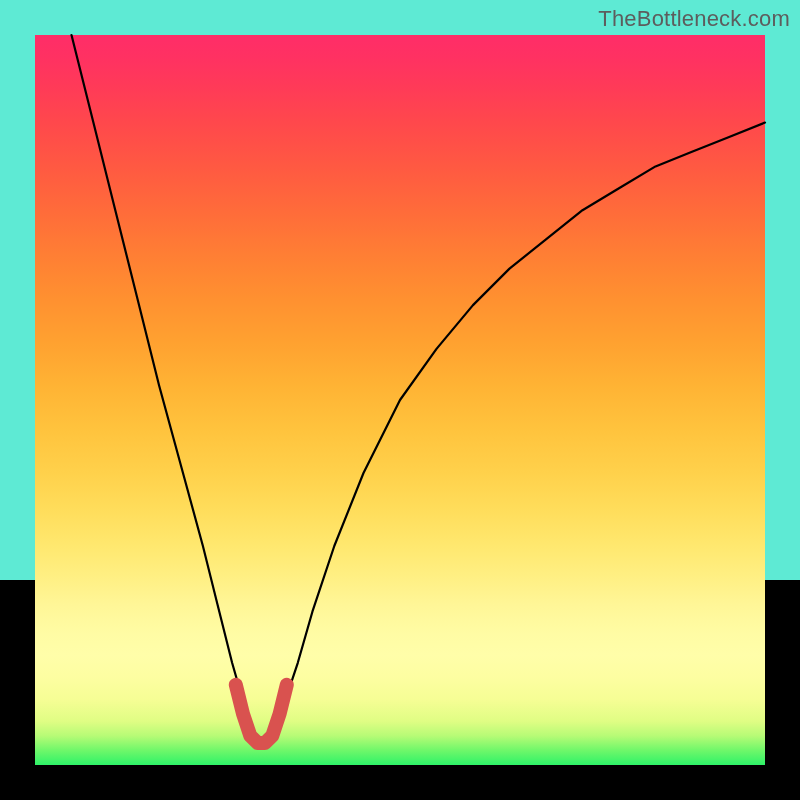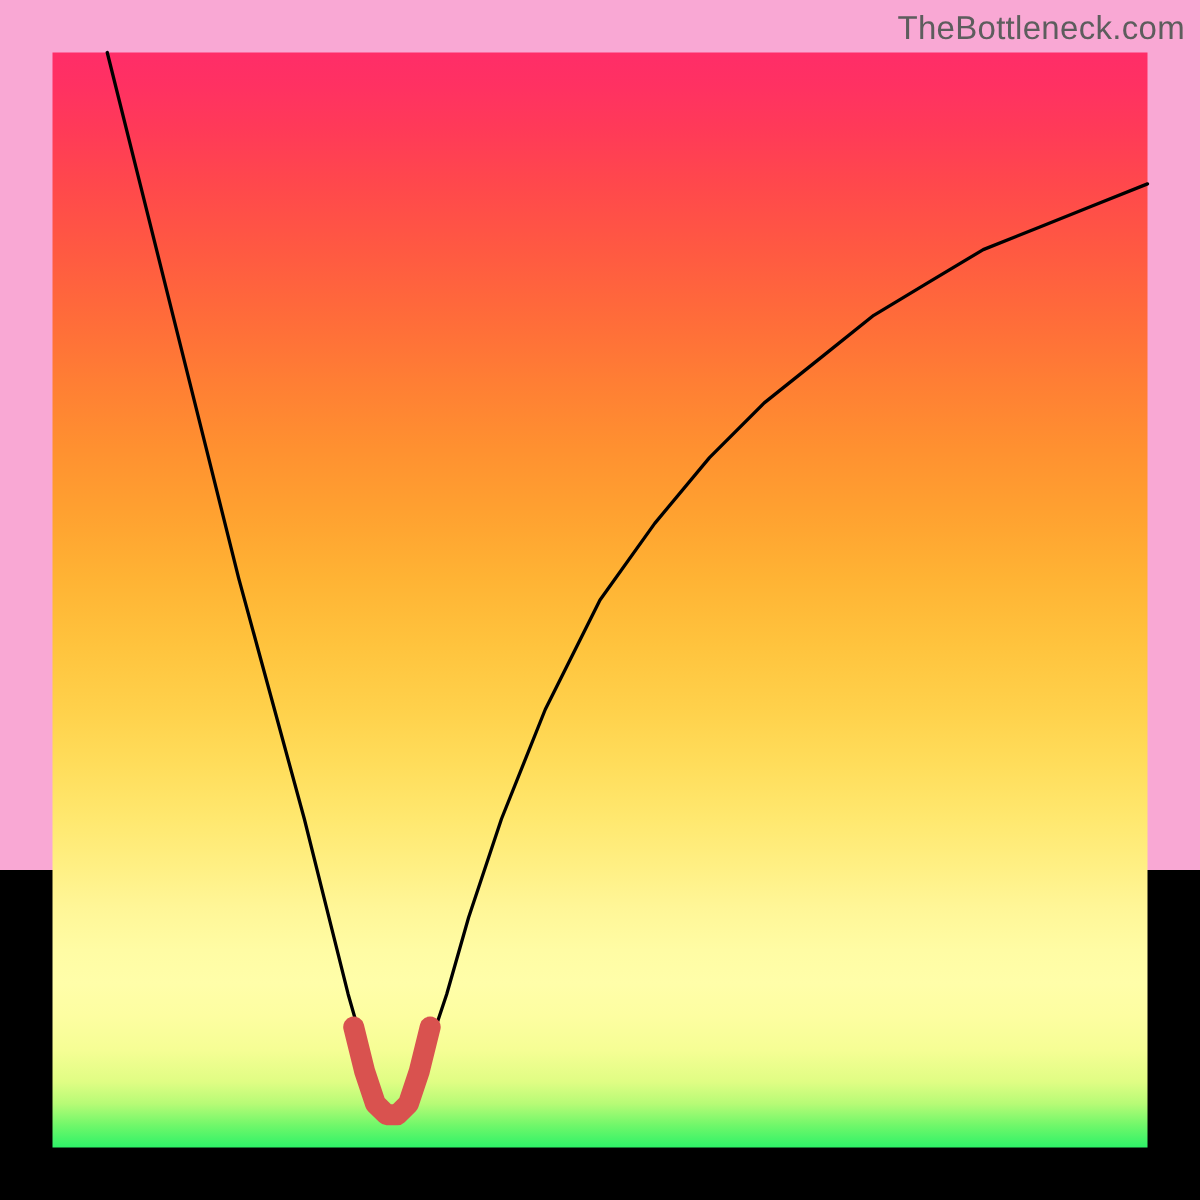--- a/index.html
+++ b/index.html
@@ -10,21 +10,21 @@
     overflow: hidden;
     background: #000;
     font-family: Arial, Helvetica, sans-serif;
   }
   .frame {
     position: absolute;
     top: 0;
     left: 0;
     width: 800px;
     height: 580px;
-    background: #f9a8d4;
+    background: #5eead4;
   }
   .plot-area {
     position: absolute;
     top: 35px;
     left: 35px;
     width: 730px;
     height: 730px;
     
     background: linear-gradient(
       to top,

